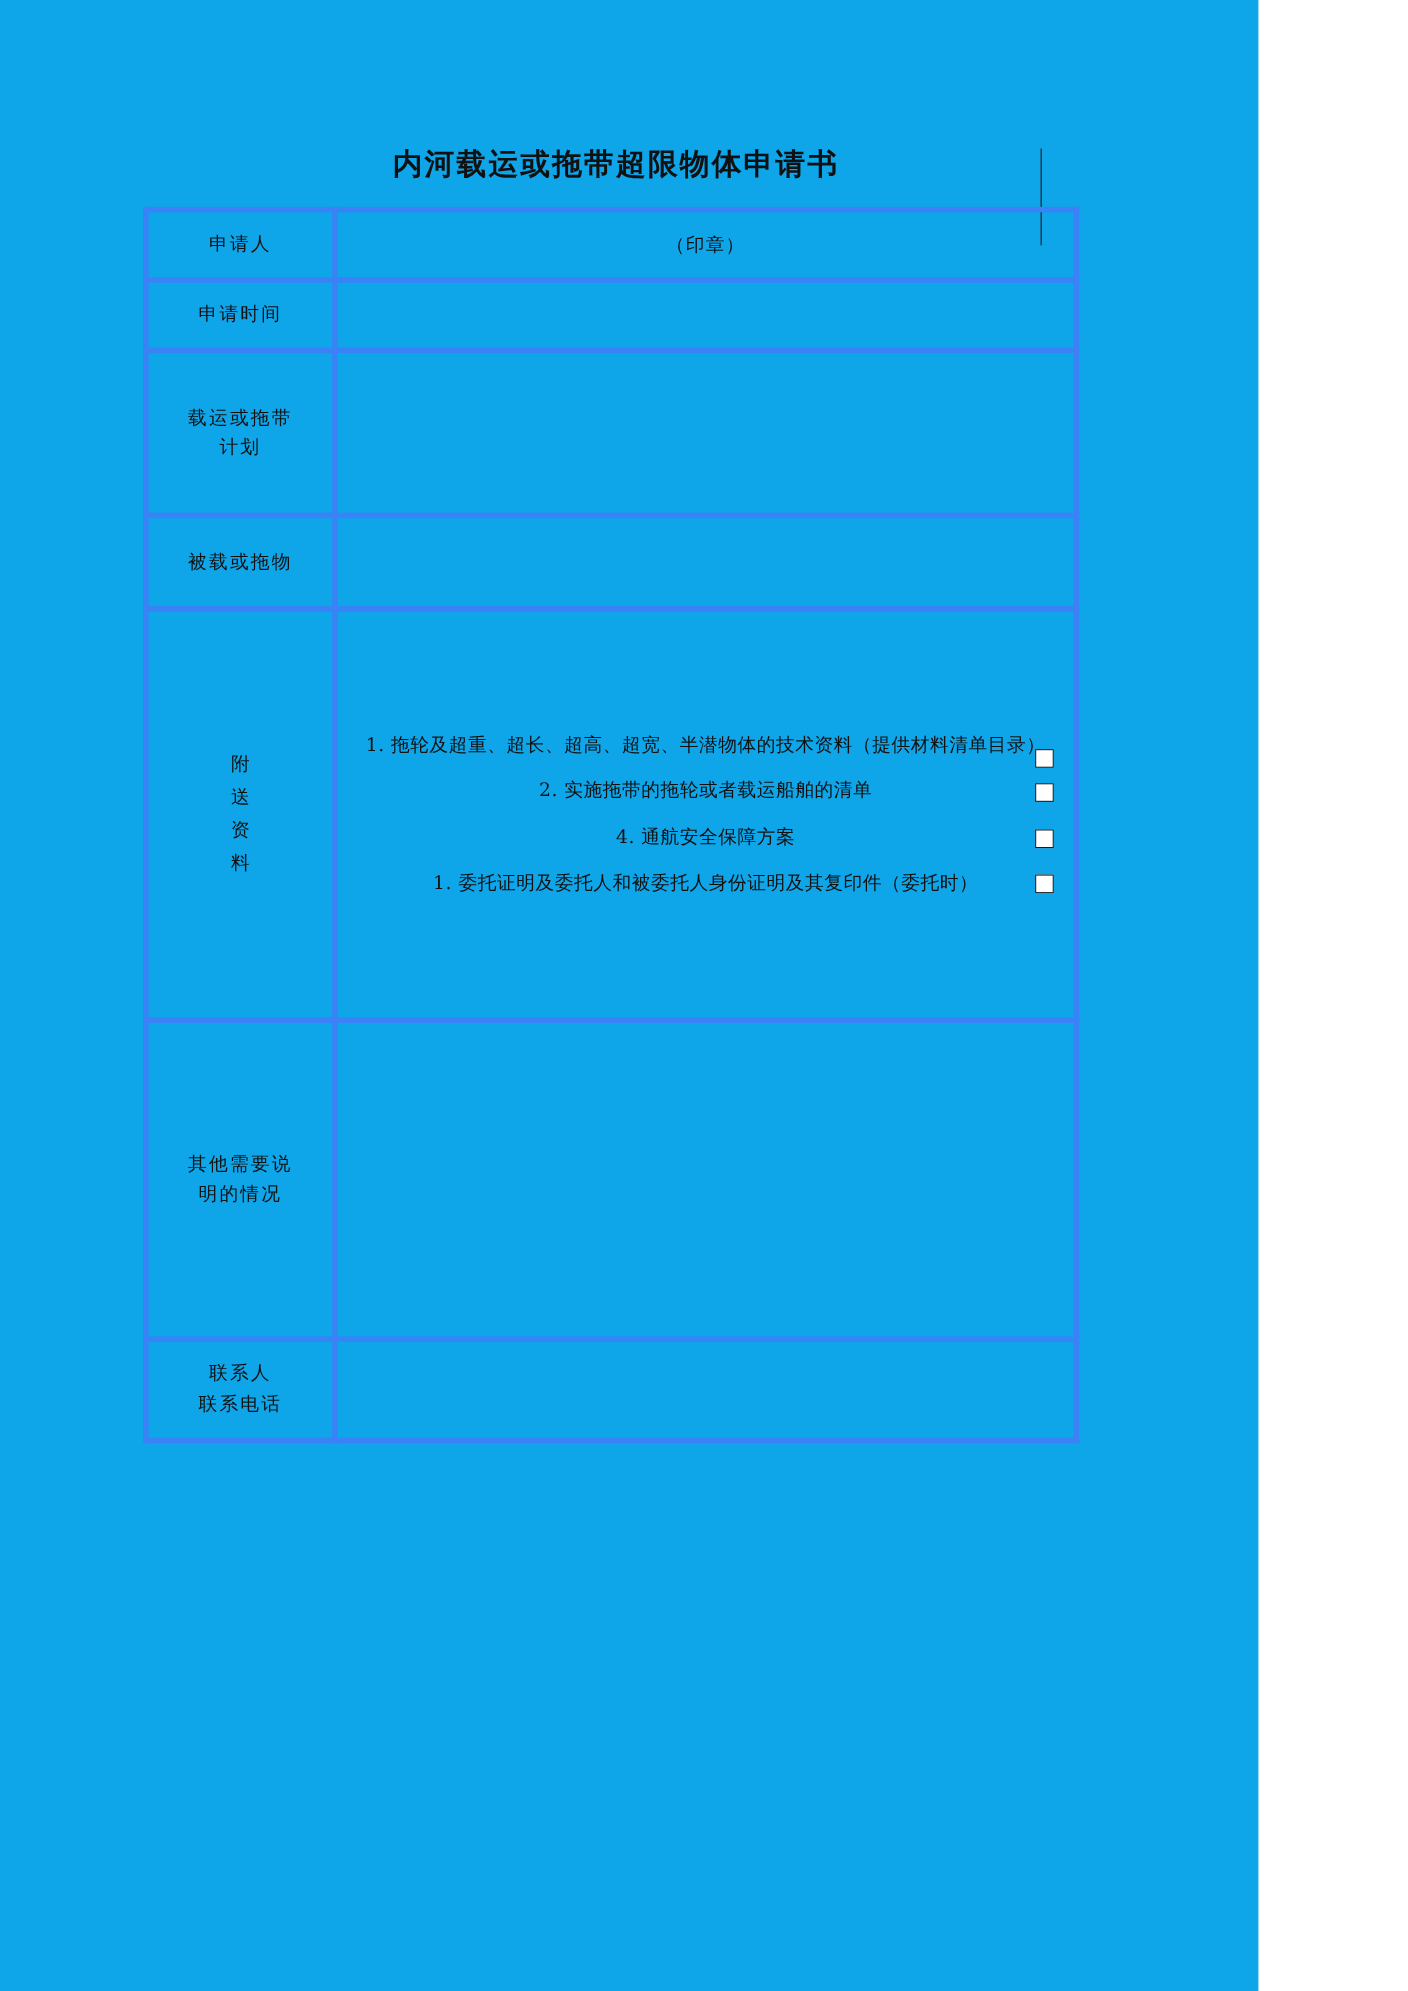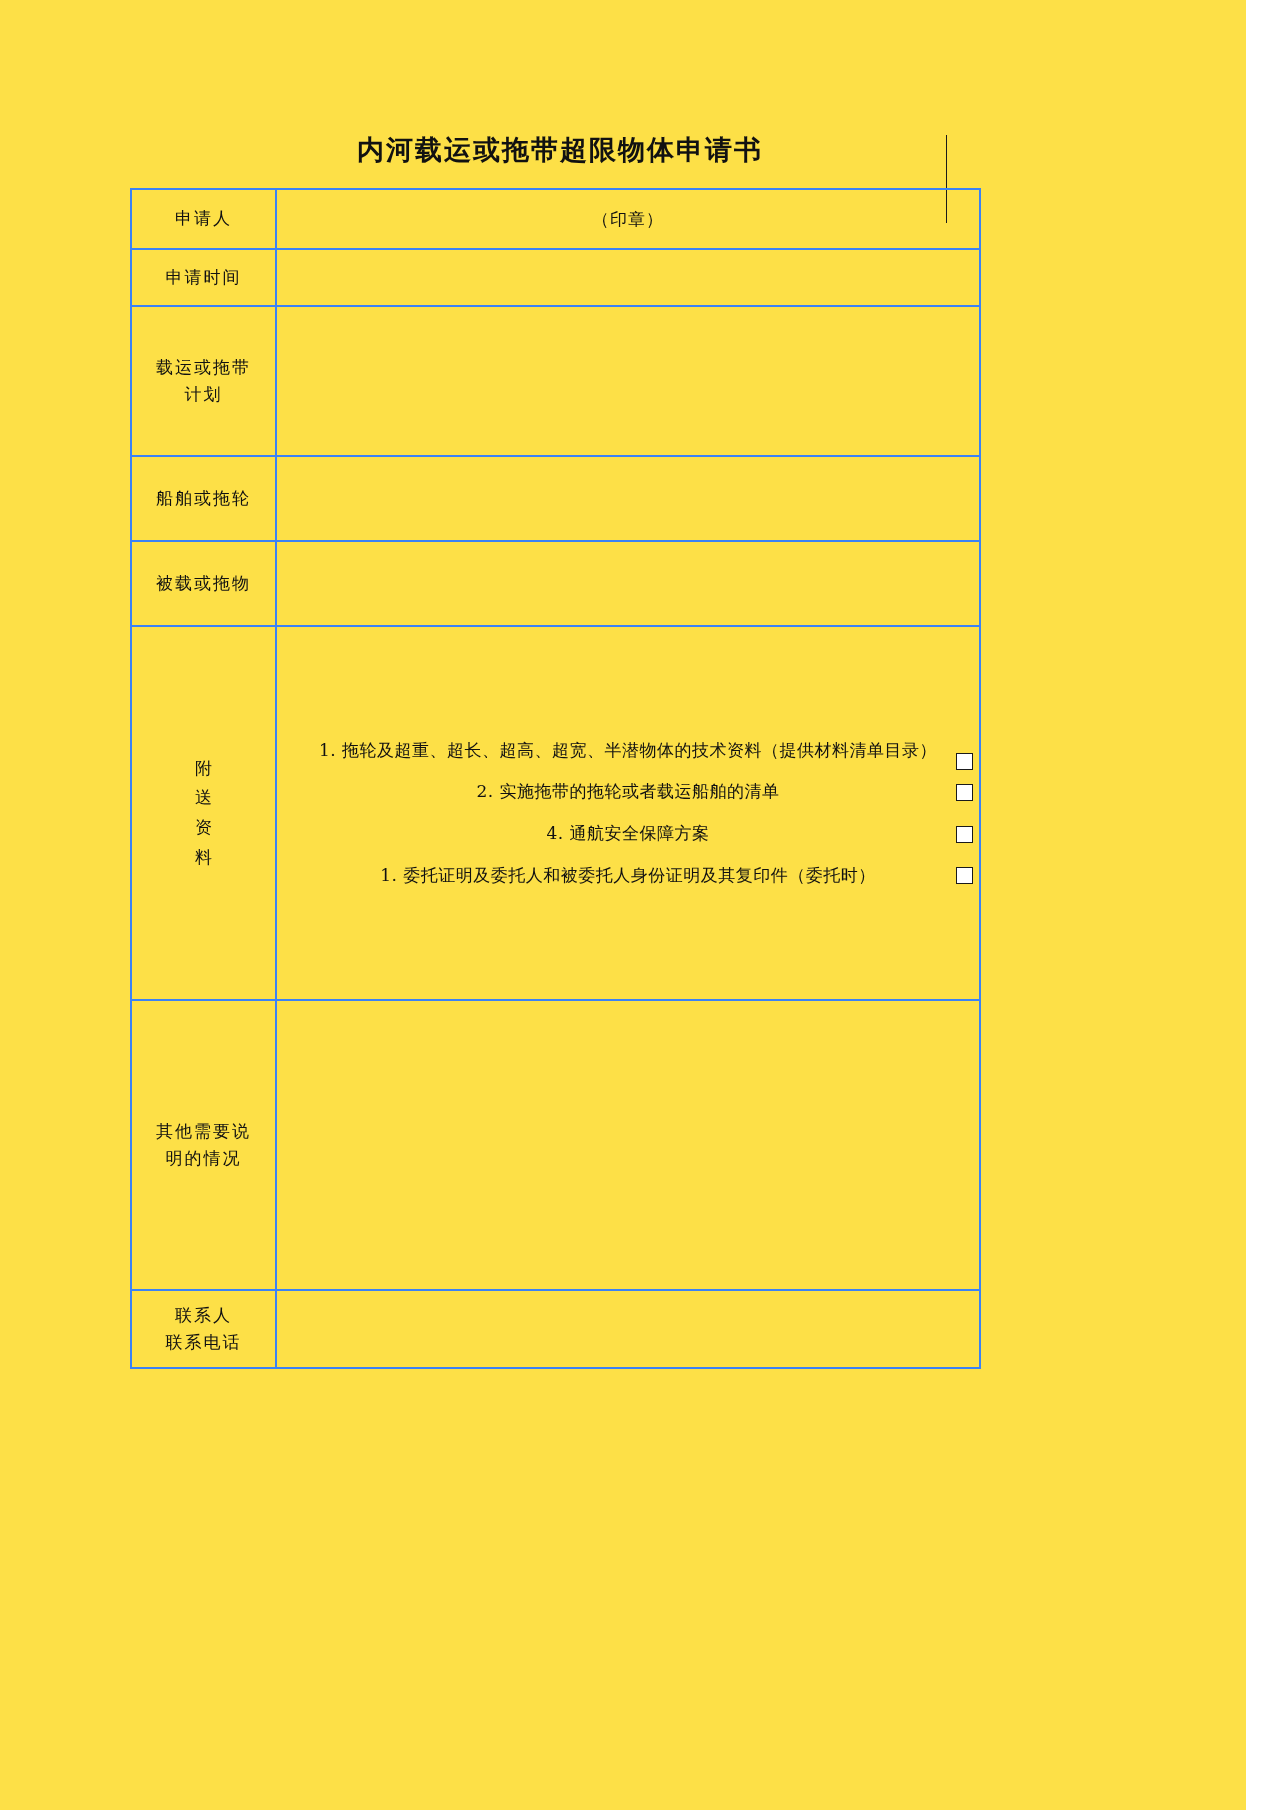--- a/index.html
+++ b/index.html
@@ -12,23 +12,23 @@
     height: 1810px;
     position: relative;
     font-family: "DejaVu Sans", "Liberation Sans", sans-serif;
     color: #1a1a1a;
     overflow: hidden;
   }
 
   .page {
     position: absolute;
     left: 0; top: 0;
-    width: 1246px;
+    width: 1144px;
     height: 1810px;
-    background: #fde047;
+    background: #0ea5e9;
   }
 
   
   .title-block {
     position: absolute;
     left: 130px;
     top: 130px;
     width: 860px;
     text-align: center;
   }
@@ -55,22 +55,22 @@
   
   .form-table {
     position: absolute;
     left: 130px;
     top: 188px;
     width: 851px;
     border-collapse: collapse;
     table-layout: fixed;
   }
   .form-table td {
-    border: 2px solid #3b82f6;
-    padding: 4px;
+    border: 5px solid #3b82f6;
+    padding: 16px;
     vertical-align: middle;
     font-family: "DejaVu Serif", "Liberation Serif", serif;
   }
 
   .label-cell {
     width: 135px;
     text-align: center;
     font-size: 17px;
     letter-spacing: 2px;
     color: #111111;
@@ -172,26 +172,20 @@
       </tr>
 
       <tr class="r-plan">
         <td class="label-cell">
           <span class="lbl-line">载运或拖带</span>
           <span class="lbl-line">计划</span>
         </td>
         <td class="value-cell"></td>
       </tr>
 
-      <tr class="r-vessel">
-        <td class="label-cell">
-          <span class="lbl-line">船舶或拖轮</span>
-        </td>
-        <td class="value-cell"></td>
-      </tr>
 
       <tr class="r-object">
         <td class="label-cell">
           <span class="lbl-line">被载或拖物</span>
         </td>
         <td class="value-cell"></td>
       </tr>
 
       <tr class="r-attach">
         <td class="label-cell vertical">

